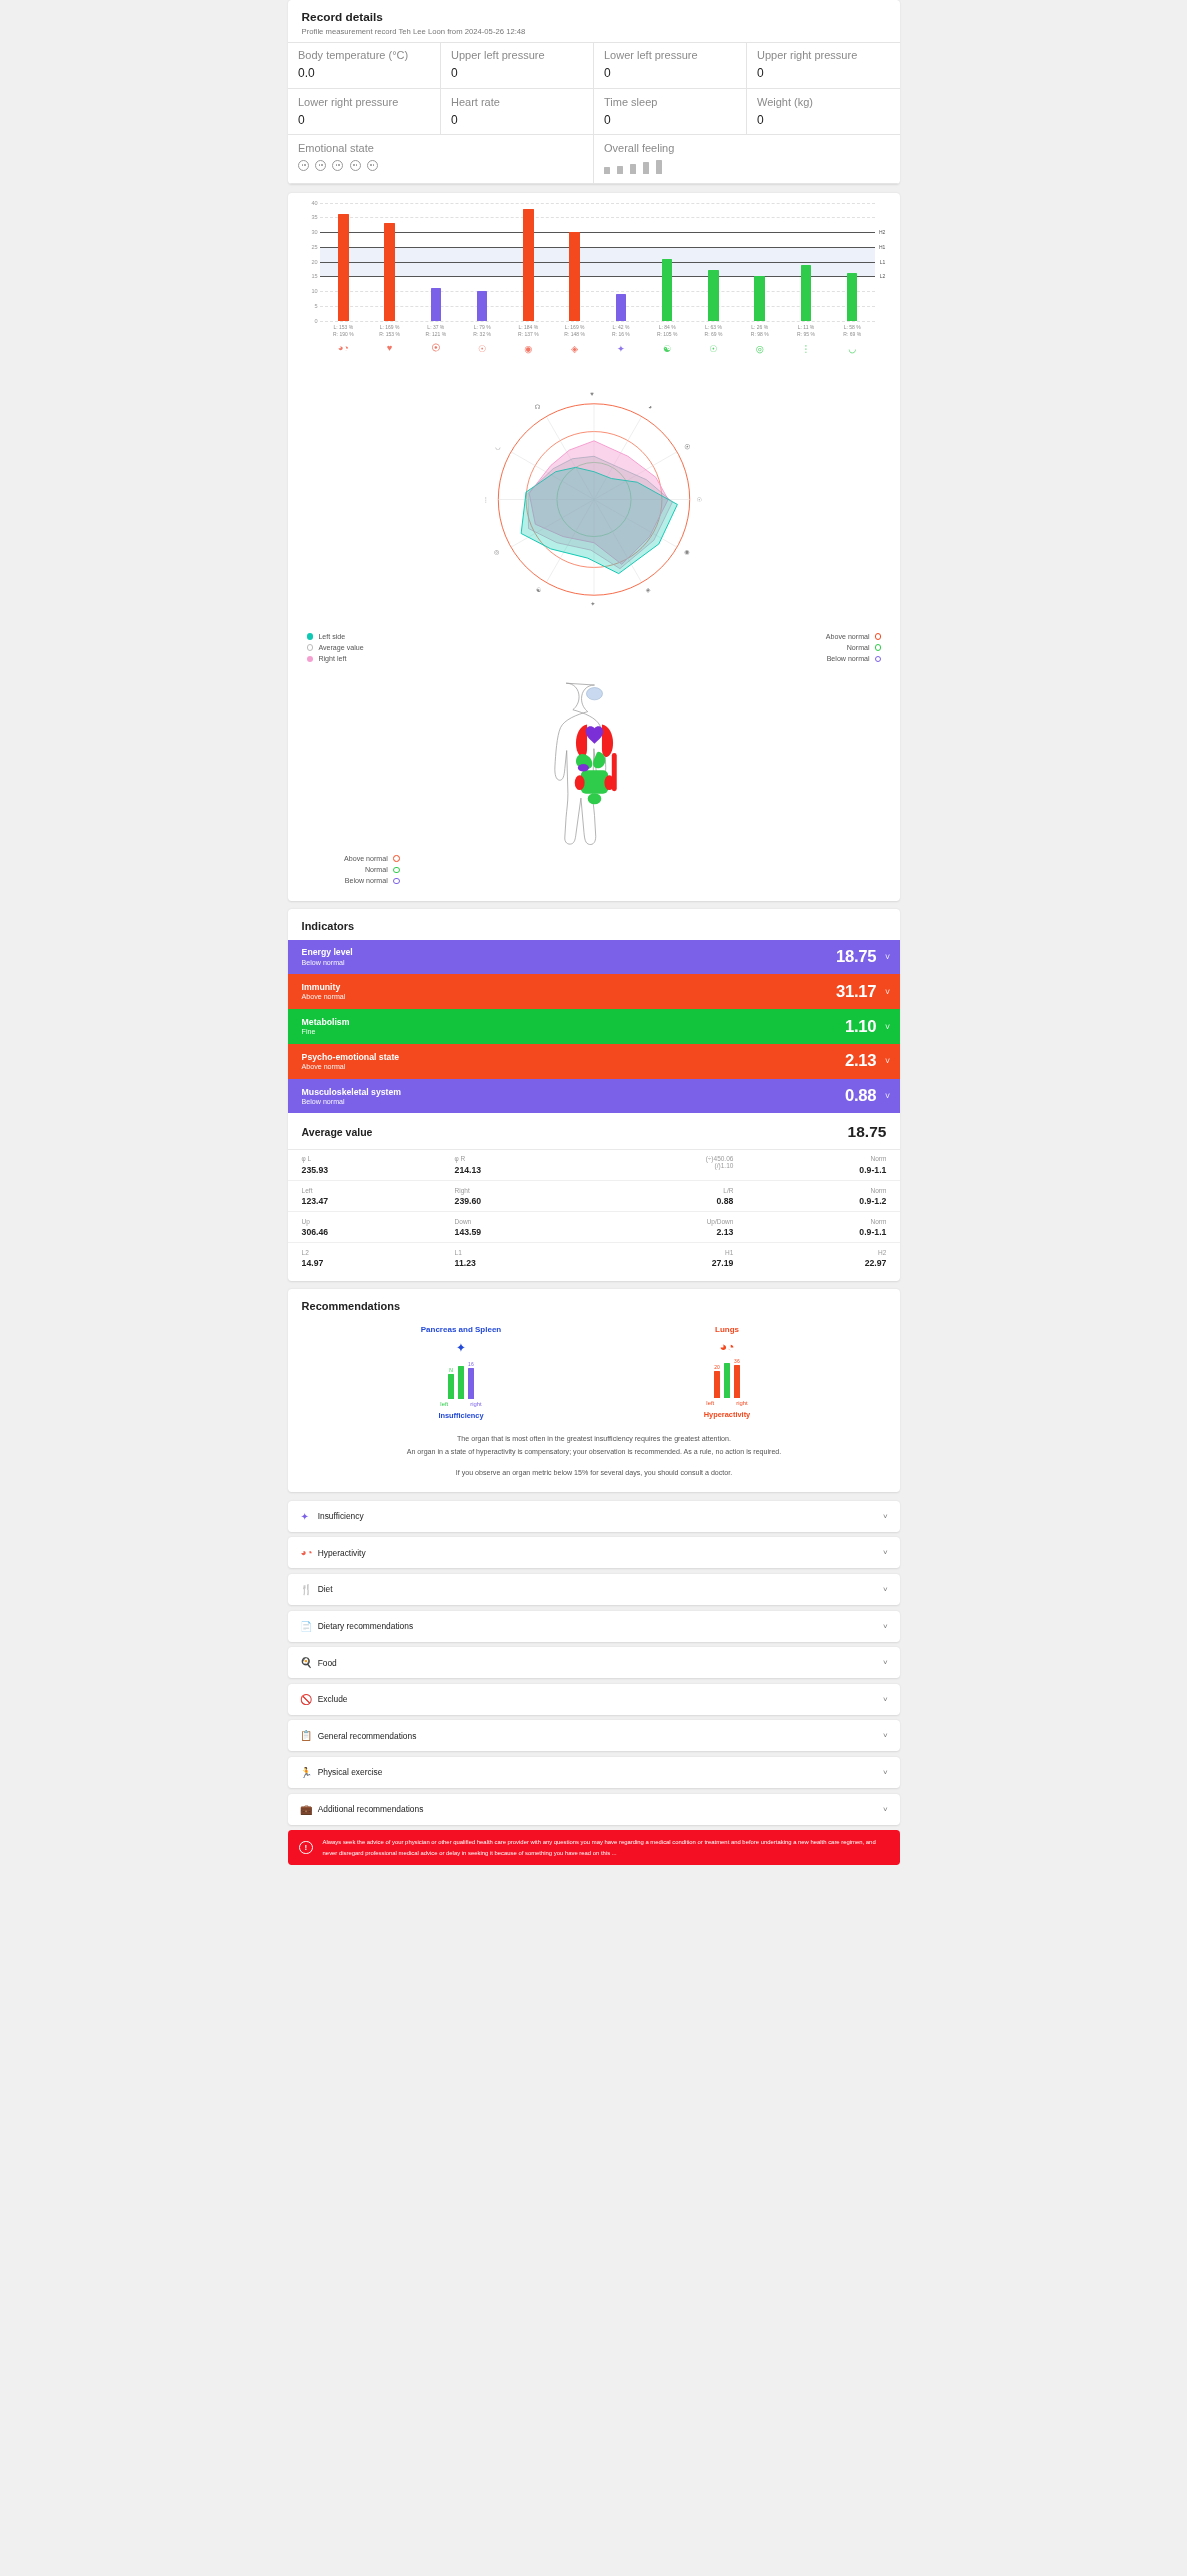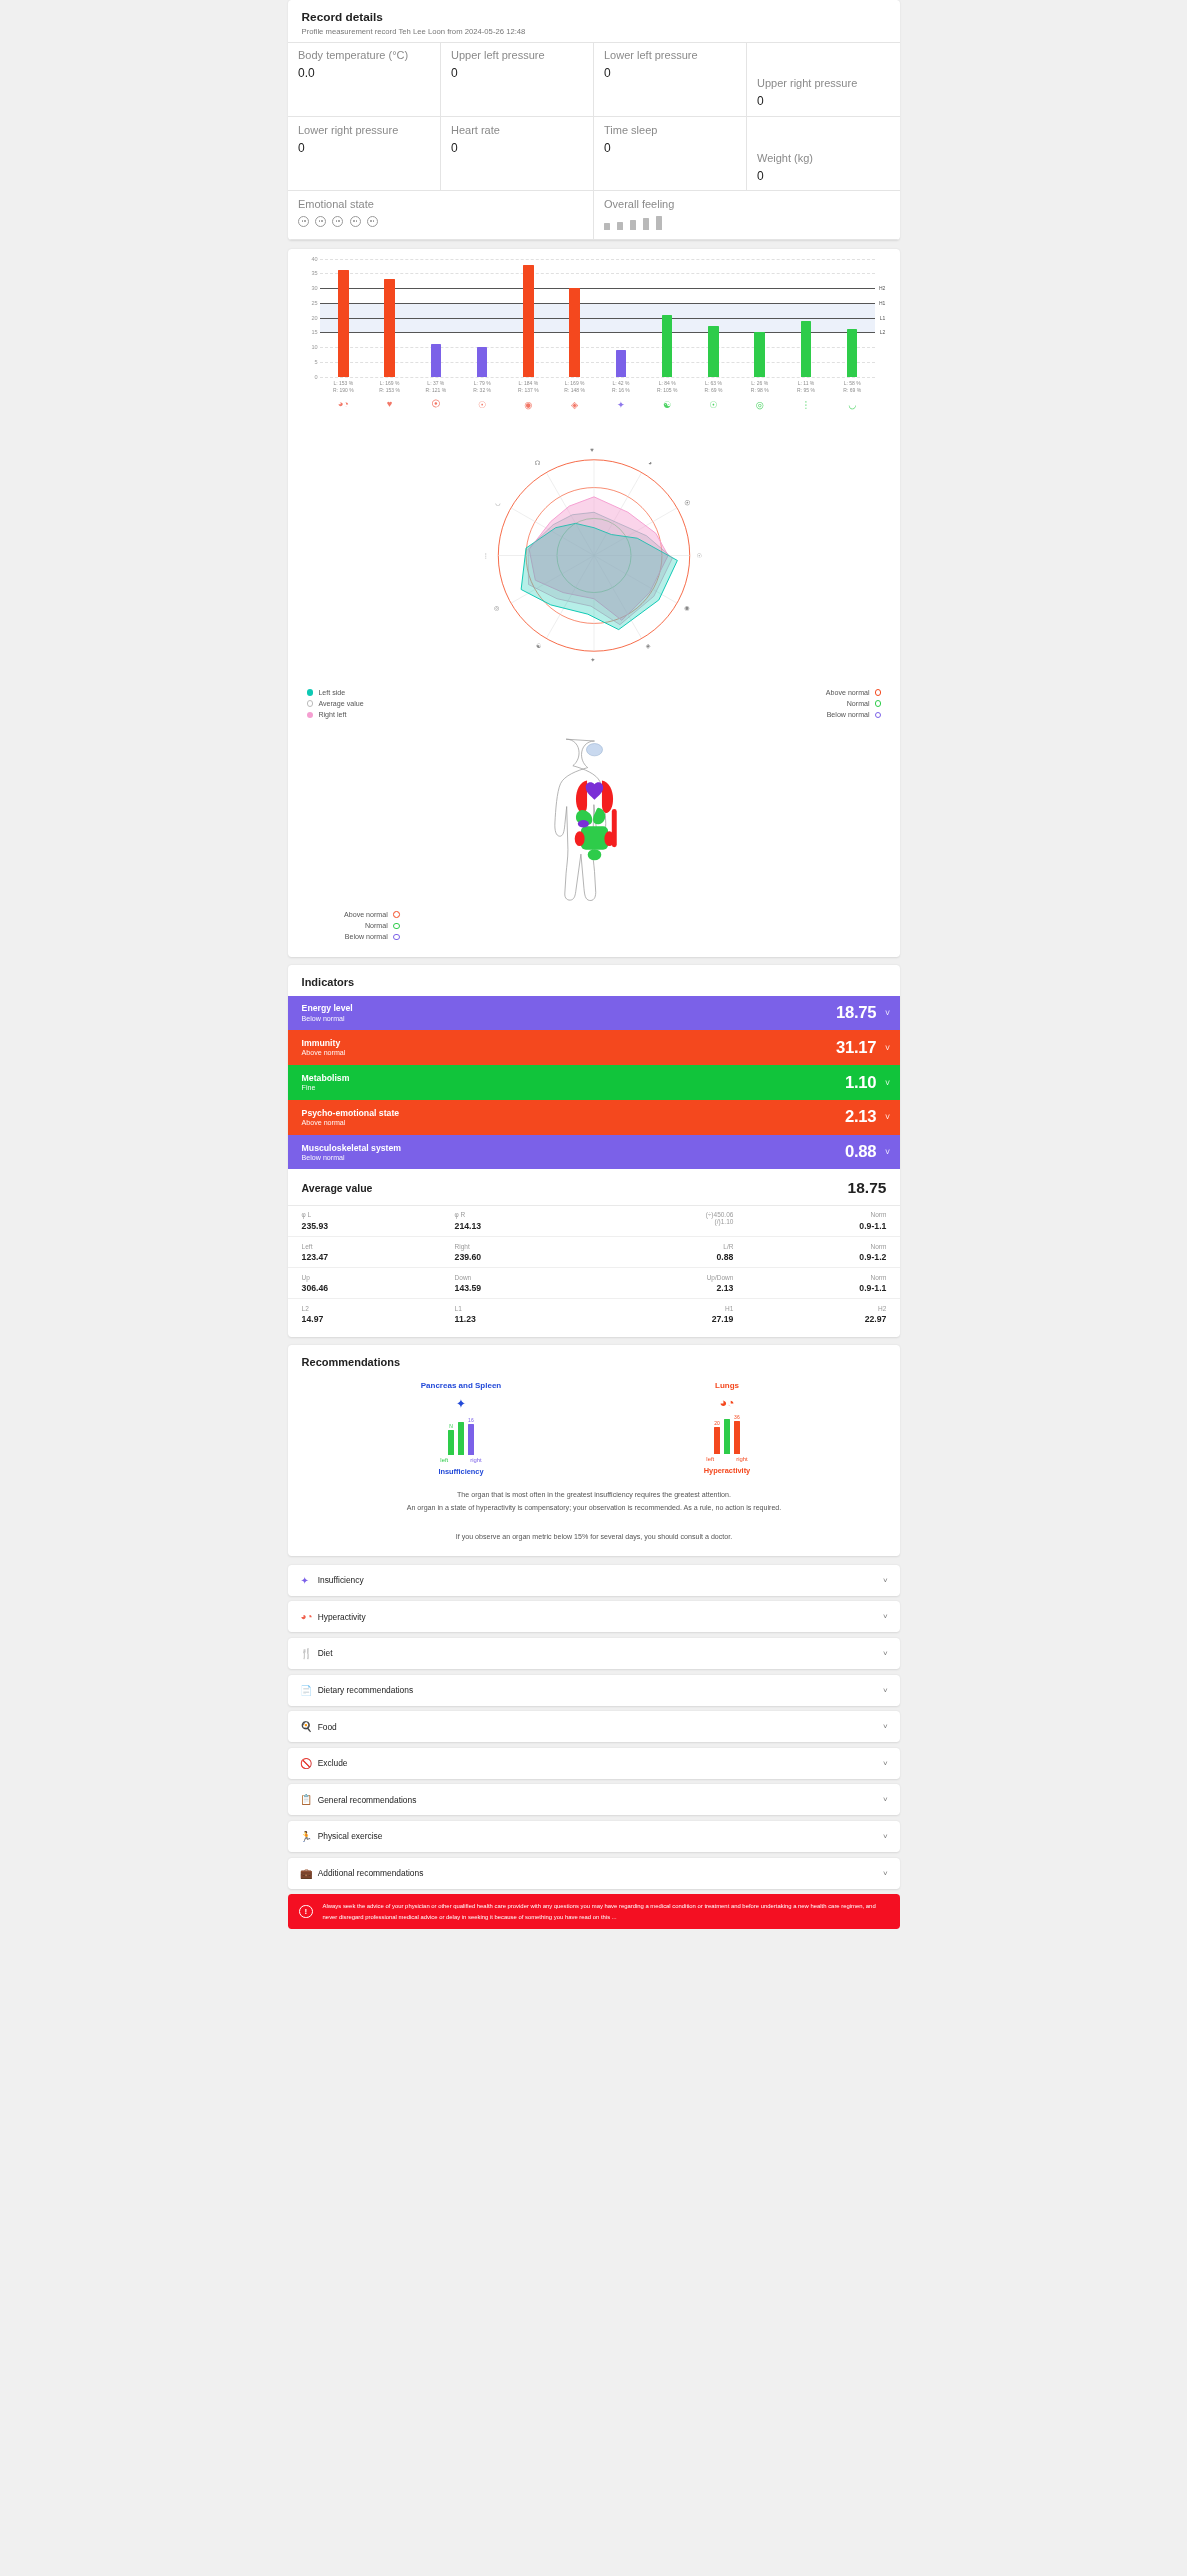--- a/index.html
+++ b/index.html
@@ -23,21 +23,21 @@
   
   .rd-head { padding:10px 13.6px 6.2px 13.6px; }
   .rd-title { font-size:11.8px; font-weight:bold; color:#222; }
   .rd-sub { font-size:7.7px; color:#777; margin-top:2.5px; }
   .rd-grid { display:flex; flex-wrap:wrap; border-top:0.6px solid #e4e4e4; }
   .rd-cell {
     width:25%; padding:6.8px 10px 7.4px 10px;
     border-right:0.6px solid #e4e4e4; border-bottom:0.6px solid #e4e4e4;
     min-height:38px;
   }
-  .rd-cell:nth-child(4n) { border-right:none;margin-top:28px; }
+  .rd-cell:nth-child(4n) { border-right:none; }
   .rd-label { font-size:11px; color:#8a8a8a; }
   .rd-value { font-size:12px; color:#222; margin-top:5px; }
   .rd-row2 { display:flex; border-bottom:0.6px solid #e4e4e4; }
   .rd-emotional { width:50%; padding:6.8px 10px 8.7px 10px; border-right:0.6px solid #e4e4e4; }
   .rd-feeling { width:50%; padding:6.8px 10px 8.7px 10px; }
   .face-row { margin-top:6.2px; display:flex; gap:6.2px; }
   .face {
     width:11px; height:11px; border-radius:50%;
     border:0.9px solid #9a9a9a; position:relative;
   }
@@ -102,21 +102,21 @@
   .rec-title { font-size:11px; font-weight:bold; margin-bottom:8.7px; }
   .organ-pair { display:flex; justify-content:center; gap:111px; padding:3.7px 0 0 0; }
   .organ-col { width:155px; text-align:center; }
   .organ-name { font-size:8px; font-weight:bold; }
   .mini-bars { display:flex; justify-content:center; align-items:flex-end; gap:4.3px; height:38px; margin-top:6.2px; }
   .mini-bar { width:5.6px; border-radius:0.6px; position:relative; }
   .mini-cap { font-size:5px; position:absolute; top:-6.8px; left:50%; transform:translateX(-50%); }
   .lr-row { display:flex; justify-content:center; gap:22px; font-size:5.9px; margin-top:1.9px; }
   .state-lab { font-size:7.4px; font-weight:bold; margin-top:3.7px; }
   .rec-note { text-align:center; font-size:7.1px; color:#555; line-height:1.75; margin-top:13.6px; }
-  .rec-note2 { text-align:center; font-size:7.1px; color:#555; margin-top:19px; }
+  .rec-note2 { text-align:center; font-size:7.1px; color:#555; margin-top:11px; }
   
   .acc {
     background:#fff; width:612px; margin:0 auto 5.6px auto; border-radius:3.7px;
     box-shadow:0 0.6px 1.9px rgba(0,0,0,0.10);
     display:flex; align-items:center; padding:10px 12.4px; font-size:8.4px;
   }
   .acc-icon { width:17.3px; font-size:10px; color:#f0604d; }
   .acc-chev { margin-left:auto; color:#777; font-size:8px; }
   
   .warn {

